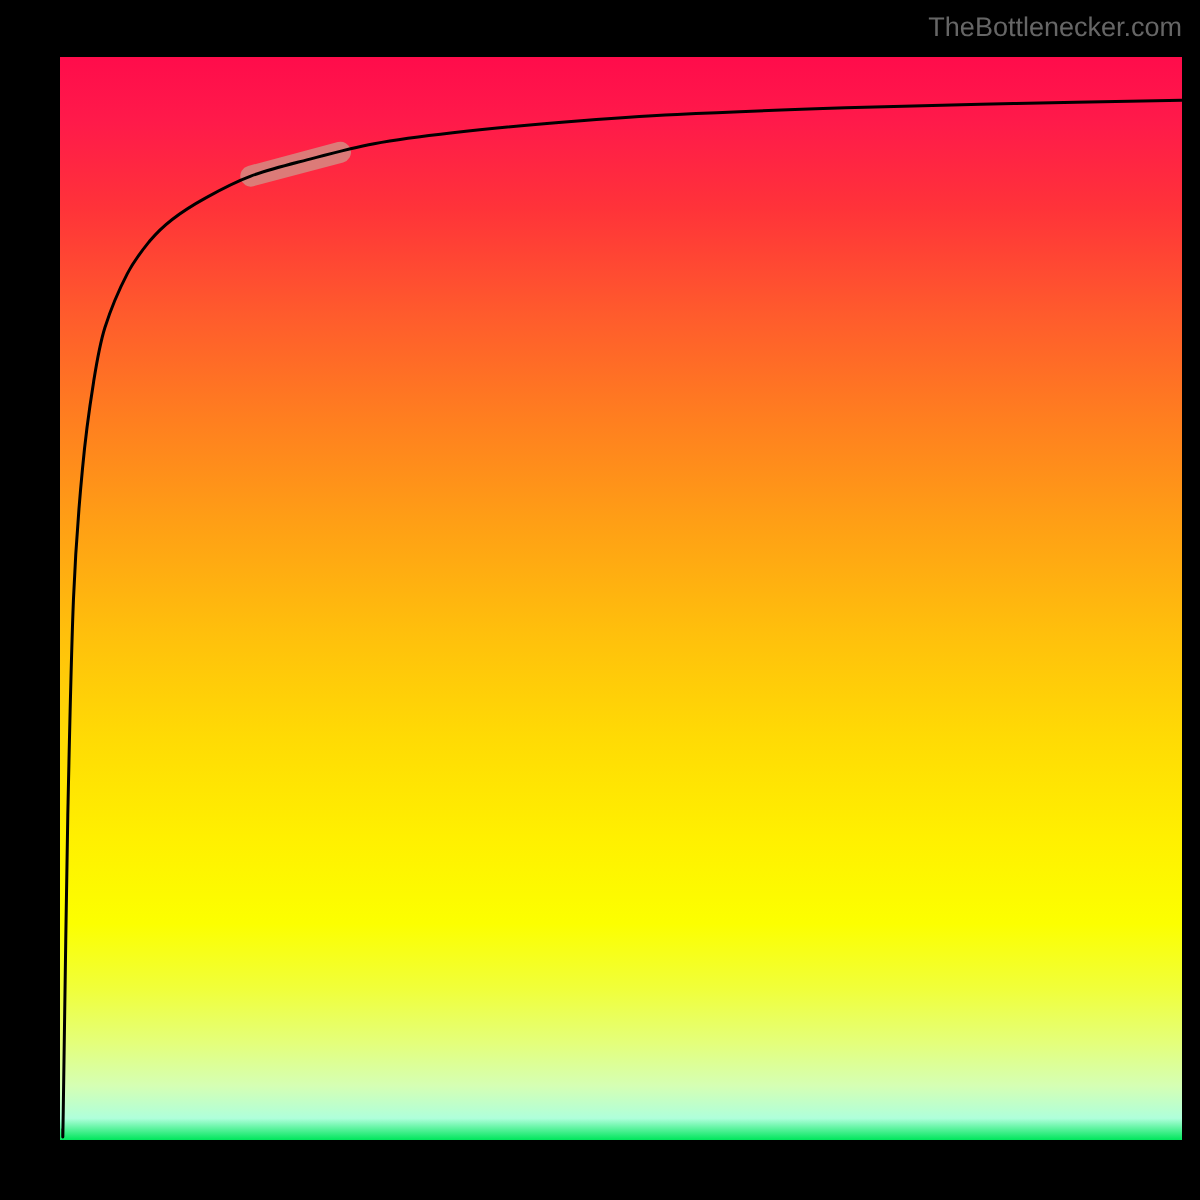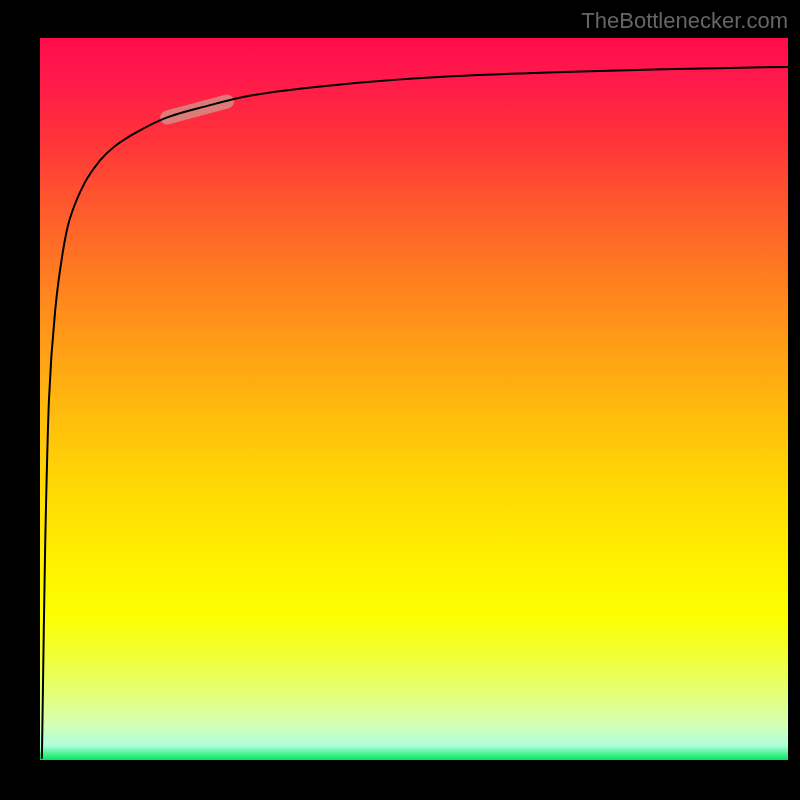--- a/index.html
+++ b/index.html
@@ -12,21 +12,21 @@
       height: 800px;
       background: #000;
       position: relative;
       font-family: Arial, sans-serif;
     }
     .attribution {
       position: absolute;
       top: 8px;
       right: 12px;
       color: #666;
-      font-size: 22px;
+      font-size: 18px;
       z-index: 10;
     }
     .plot-area {
       position: absolute;
       left: 40px;
       top: 38px;
       width: 748px;
       height: 722px;
       overflow: hidden;
     }

